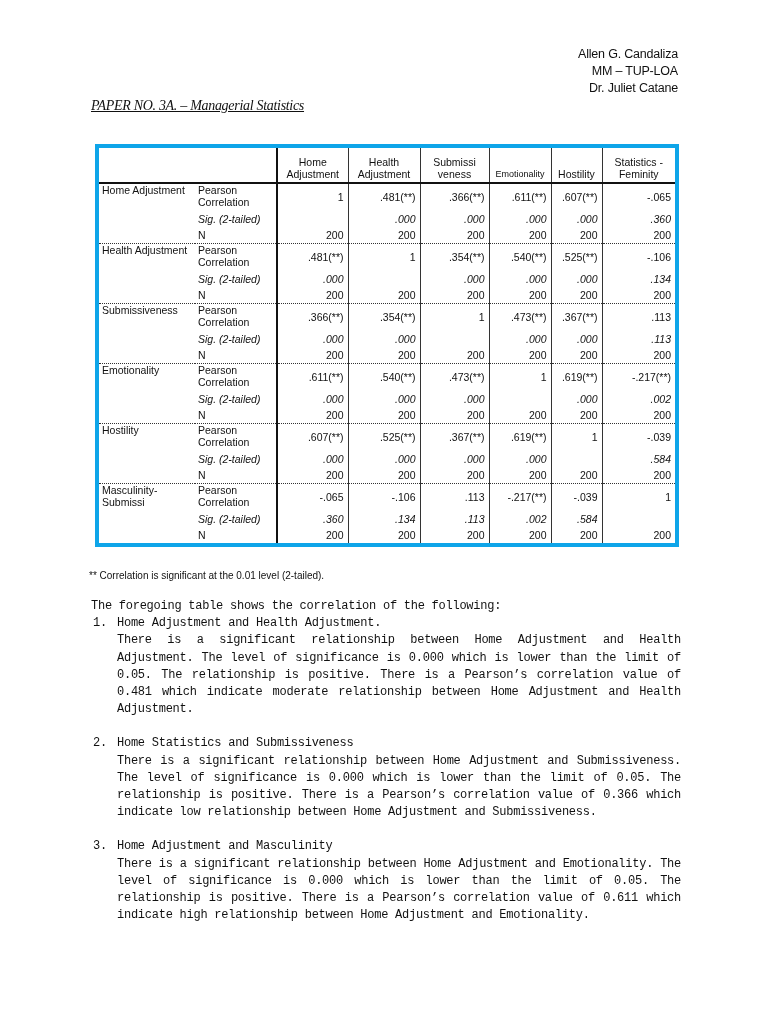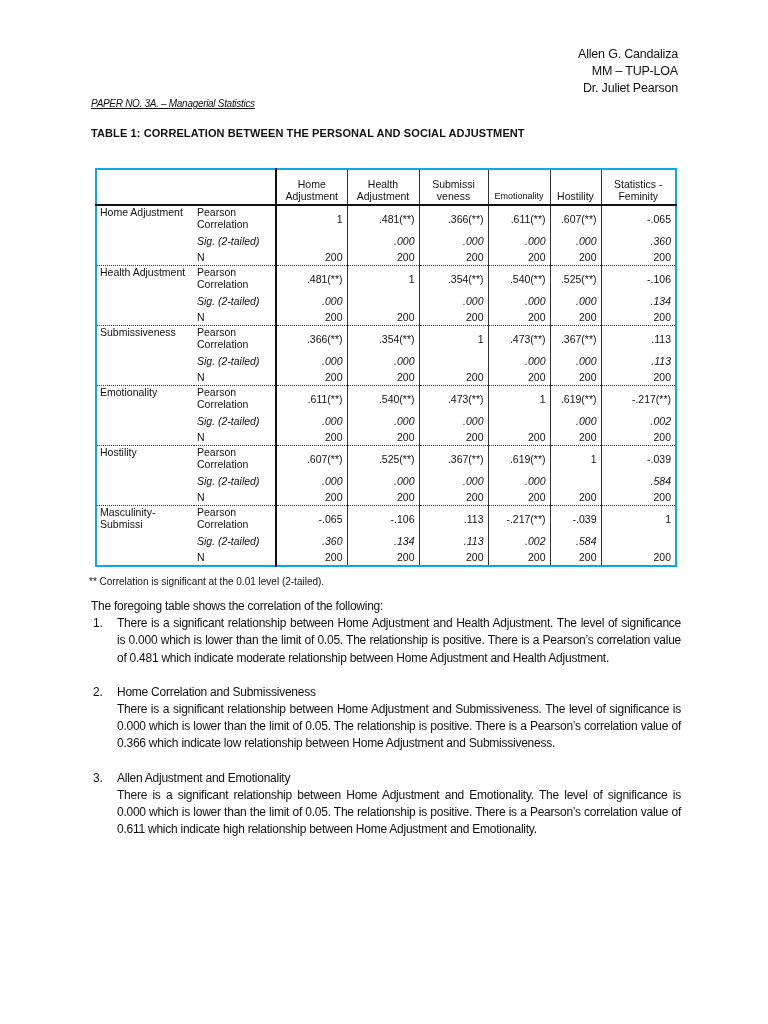--- a/index.html
+++ b/index.html
@@ -1,58 +1,57 @@
 <!DOCTYPE html>
 <html><head>
 <meta charset="utf-8">
 <style>
   html, body { margin: 0; padding: 0; background: #ffffff; }
   body { width: 768px; height: 1024px; position: relative; overflow: hidden; color: #111; }
   .page { position: absolute; left: 0; top: 0; width: 768px; height: 1024px; }
   .author { position: absolute; right: 90px; top: 46px; text-align: right; font-family: "Liberation Sans Narrow", "Liberation Sans", sans-serif; font-size: 12.5px; line-height: 17px; letter-spacing: -0.2px; }
   .author div { white-space: nowrap; }
-  .paper-title { position: absolute; left: 91px; top: 98px; font-family: Liberation Sans, sans-serif; font-style: italic; font-size: 10px; text-decoration: underline; letter-spacing: -0.3px; }
+  .paper-title { position: absolute; left: 91px; top: 98px; font-family: Liberation Serif, serif; font-style: italic; font-size: 14px; text-decoration: underline; letter-spacing: -0.3px; }
   .table-title { position: absolute; left: 91px; top: 127px; font-family: "Liberation Sans", sans-serif; font-weight: bold; font-size: 11px; letter-spacing: 0.1px; }
-  table.corr { position: absolute; left: 95px; top: 168px; border-collapse: collapse; border: 2px solid #0ea5e9; font-family: "Liberation Sans", sans-serif; font-size: 10.5px; table-layout: fixed; }
+  table.corr { position: absolute; left: 95px; top: 144px; border-collapse: collapse; border: 4px solid #0ea5e9; font-family: "Liberation Sans", sans-serif; font-size: 10.5px; table-layout: fixed; }
   table.corr th { font-weight: normal; text-align: center; vertical-align: bottom; border-left: 1px solid #333; border-bottom: 2px solid #111; padding: 2px 2px 2px 2px; line-height: 12px; height: 30px; }
   table.corr th.blank { border-left: none; border-right: 2px solid #111; }
   table.corr th.small { font-size: 9px; }
   table.corr td { padding: 0 3px; line-height: 12px; vertical-align: top; }
   td.var { padding-left: 3px !important; }
   td.stat { padding-left: 3px; border-right: 2px solid #111; margin-left: 34px; }
   td.val { text-align: right; border-left: 1px solid #333; padding-right: 4px !important; }
   td.val.first { border-left: none; }
   tr.r-pc td { height: 26px; }
   tr.r-pc td.val { vertical-align: middle; }
   tr.r-sig td { height: 17px; vertical-align: middle; font-style: italic; }
   tr.r-n td { height: 16px; vertical-align: middle; }
   tr.r-pc.grp td { border-top: 1px dotted #333; }
   tr.r-pc.grp.firstgrp td { border-top: none; }
-  .footnote { position: absolute; left: 89px; top: 570px; font-family: "Liberation Sans", sans-serif; font-size: 10px; margin-top: 6px; }
-  .body-text { position: absolute; left: 91px; top: 598px; width: 590px; font-family: Liberation Sans, sans-serif; font-size: 12px; line-height: 17.2px; letter-spacing: -0.25px; }
+  .footnote { position: absolute; left: 89px; top: 570px; font-family: "Liberation Sans", sans-serif; font-size: 10px; }
+  .body-text { position: absolute; left: 91px; top: 598px; width: 590px; font-family: Liberation Mono, monospace; font-size: 12px; line-height: 17.2px; letter-spacing: -0.25px; }
   .intro { margin: 0; }
   ol.items { margin: 0; padding: 0; list-style: none; }
   ol.items li { position: relative; padding-left: 26px; margin-bottom: 17px; }
   .num { position: absolute; left: 2px; top: 0; }
   .item-title { display: block; }
   .item-body { display: block; text-align: justify; }
 </style>
 </head>
 <body>
 
 <div class="page">
 
   <div class="author">
     <div>Allen G. Candaliza</div>
     <div>MM – TUP-LOA</div>
-    <div>Dr. Juliet Pearson</div>
+    <div>Dr. Juliet Catane</div>
   </div>
 
   <div class="paper-title">PAPER NO. 3A. – Managerial Statistics</div>
-  <div class="table-title">TABLE 1: CORRELATION BETWEEN THE PERSONAL AND SOCIAL ADJUSTMENT</div>
 
   <table class="corr">
     <colgroup>
       <col style="width:98px">
       <col style="width:82px">
       <col style="width:71px">
       <col style="width:72px">
       <col style="width:69px">
       <col style="width:62px">
       <col style="width:51px">
@@ -241,27 +240,28 @@
       </tbody>
   </table>
 
   <div class="footnote">**  Correlation is significant at the 0.01 level (2-tailed).</div>
 
   <div class="body-text">
     <p class="intro">The foregoing table shows the correlation of the following:</p>
     <ol class="items">
       <li>
         <span class="num">1.</span>
+        <span class="item-title">Home Adjustment and Health Adjustment.</span>
         <span class="item-body">There is a significant relationship between Home Adjustment and Health Adjustment. The level of significance is 0.000 which is lower than the limit of 0.05. The relationship is positive. There is a Pearson’s correlation value of 0.481 which indicate moderate relationship between Home Adjustment and Health Adjustment.</span>
       </li>
       <li>
         <span class="num">2.</span>
-        <span class="item-title">Home Correlation and Submissiveness</span>
+        <span class="item-title">Home Statistics and Submissiveness</span>
         <span class="item-body">There is a significant relationship between Home Adjustment and Submissiveness. The level of significance is 0.000 which is lower than the limit of 0.05. The relationship is positive. There is a Pearson’s correlation value of 0.366 which indicate low relationship between Home Adjustment and Submissiveness.</span>
       </li>
       <li>
         <span class="num">3.</span>
-        <span class="item-title">Allen Adjustment and Emotionality</span>
+        <span class="item-title">Home Adjustment and Masculinity</span>
         <span class="item-body">There is a significant relationship between Home Adjustment and Emotionality. The level of significance is 0.000 which is lower than the limit of 0.05. The relationship is positive. There is a Pearson’s correlation value of 0.611 which indicate high relationship between Home Adjustment and Emotionality.</span>
       </li>
     </ol>
   </div>
 </div>
 
 </body></html>

